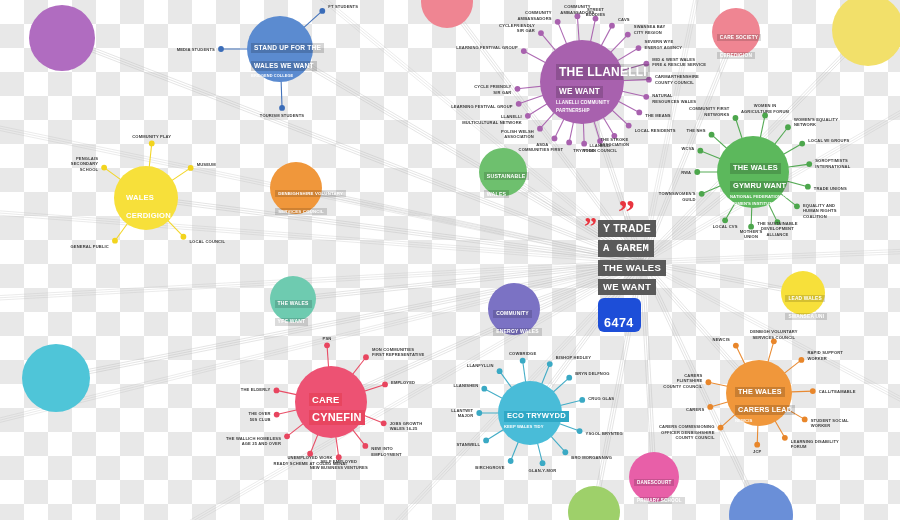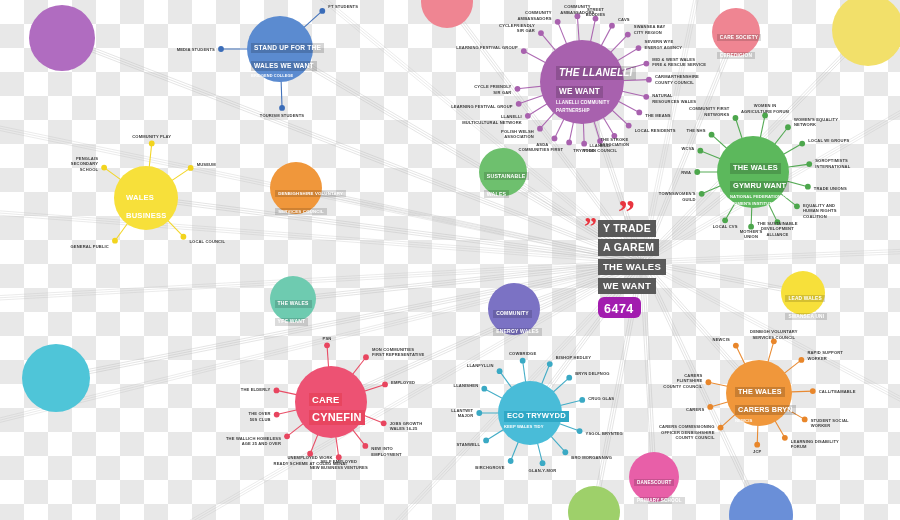--- a/index.html
+++ b/index.html
@@ -26,22 +26,22 @@
   .satlabel{position:absolute;z-index:3;color:#3b3b3b;font-weight:bold;
      font-size:4.1px;line-height:1.35;letter-spacing:.15px;pointer-events:none;
      text-transform:uppercase;}
   .satlabel.r{text-align:right;}
   .satlabel.c{text-align:center;}
   #centerblock{position:absolute;z-index:5;left:584px;top:200px;width:118px;}
   .qm{font-family:"Liberation Serif",serif;color:#e8353f;font-weight:bold;
       line-height:.72;letter-spacing:-2px;}
   .cbar{background:#5a5a5a;color:#fff;font-weight:bold;display:inline-block;
         padding:2px 5px 3px 5px;letter-spacing:.3px;white-space:nowrap;}
-  .cnum{background:#a21caf;color:#fff;font-weight:bold;display:inline-block;
-        padding:5px 7px 2px 6px;letter-spacing:.5px;border-radius:6px;}
+  .cnum{background:#1d4ed8;color:#fff;font-weight:bold;display:inline-block;
+        padding:18px 7px 2px 6px;letter-spacing:.5px;border-radius:6px;}
 </style>
 </head>
 <body>
 
 <div id="stage">
   <svg class="layer" id="edges" viewBox="0 0 900 520" preserveAspectRatio="none">
       <line x1="639.9128967442889" y1="262.69570108523703" x2="579.9128967442889" y2="82.69570108523705" stroke="#b8b8b8" stroke-width="0.5" opacity="0.75"></line>
       <line x1="642" y1="262" x2="582" y2="82" stroke="#b8b8b8" stroke-width="0.5" opacity="0.75"></line>
       <line x1="644.0871032557111" y1="261.30429891476297" x2="584.0871032557111" y2="81.30429891476295" stroke="#b8b8b8" stroke-width="0.5" opacity="0.75"></line>
       <line x1="640.6144356914733" y1="260.2911373528171" x2="751.6144356914733" y2="170.2911373528171" stroke="#b8b8b8" stroke-width="0.5" opacity="0.75"></line>
@@ -309,21 +309,21 @@
       <circle cx="803" cy="293" r="22" fill="#f7e03a"></circle>
       <circle cx="654" cy="477" r="25" fill="#e85fa8"></circle>
     </svg>
 
   <div id="centerblock">
     <div class="qm" style="font-size:34px;margin-left:34px;">”</div>
     <div style="display:flex;align-items:flex-start;margin-top:-6px;">
       <div class="qm" style="font-size:26px;margin-right:3px;">”</div>
       <div>
         <div class="cbar" style="font-size:10.5px;">Y TRADE</div><br>
-        <div class="cbar" style="font-size:10.5px;margin-top:1px;">A GAREM</div><br>
+        <div class="cbar" style="font-size:10.5px;margin-top:1px;font-family:Liberation Mono, monospace;">A GAREM</div><br>
         <div class="cbar" style="font-size:9.5px;margin-top:3px;">THE WALES</div><br>
         <div class="cbar" style="font-size:9.5px;margin-top:1px;">WE WANT</div><br>
         <div class="cnum" style="font-size:12.5px;margin-top:3px;">6474</div>
       </div>
     </div>
   </div>
 <div class="satlabel r" style="left: 425.475px; top: 84.4135px; width: 86px;">CYCLE FRIENDLY<br>SIR GAR</div>
     <div class="satlabel r" style="left: 426.688px; top: 103.779px; width: 86px;">LEARNING FESTIVAL GROUP</div>
     <div class="satlabel r" style="left: 435.861px; top: 114.439px; width: 86px;">LLANELLI<br>MULTICULTURAL NETWORK</div>
     <div class="satlabel r" style="left: 447.979px; top: 128.772px; width: 86px;">POLISH WELSH<br>ASSOCIATION</div>
@@ -339,21 +339,21 @@
     <div class="satlabel" style="left: 652.366px; top: 56.5139px;">MID &amp; WEST WALES<br>FIRE &amp; RESCUE SERVICE</div>
     <div class="satlabel" style="left: 644.504px; top: 39.3434px;">SEVERN WYE<br>ENERGY AGENCY</div>
     <div class="satlabel" style="left: 633.792px; top: 24.4457px;">SWANSEA BAY<br>CITY REGION</div>
     <div class="satlabel" style="left: 617.971px; top: 17.152px;">CAVS</div>
     <div class="satlabel c" style="left: 552.489px; top: 6.59075px; width: 86px;">STREET<br>BUDDIES</div>
     <div class="satlabel c" style="left: 534.402px; top: 4.15763px; width: 86px;">COMMUNITY<br>AMBASSADORS</div>
     <div class="satlabel r" style="left: 465.696px; top: 10.254px; width: 86px;">COMMUNITY<br>AMBASSADORS</div>
     <div class="satlabel r" style="left: 448.964px; top: 22.6334px; width: 86px;">CYCLEFRIENDLY<br>SIR GAR</div>
     <div class="satlabel r" style="left: 431.796px; top: 45.4661px; width: 86px;">LEARNING FESTIVAL GROUP</div>
     <div class="hublabel" style="left: 556px; top: 62px;">
-      <div><span class="l1" style="font-size:10px;background:rgba(0,0,0,0.16);font-style:italic;">THE LLANELLI</span></div>
+      <div><span class="l1" style="font-size:12px;background:rgba(0,0,0,0.16);">THE LLANELLI</span></div>
       <div><span class="l1" style="font-size:8.2px;background:rgba(0,0,0,0.16);">WE WANT</span></div>
       <div class="sub" style="font-size:4.6px;opacity:.97;">LLANELLI COMMUNITY</div>
       <div class="sub" style="font-size:4.6px;opacity:.97;">PARTNERSHIP</div>
     </div>
     <div class="satlabel r" style="left: 605.24px; top: 169.7px; width: 86px;">RWA</div>
     <div class="satlabel r" style="left: 609.673px; top: 191.422px; width: 86px;">TOWNSWOMEN'S<br>GUILD</div>
     <div class="satlabel c" style="left: 682.12px; top: 224.052px; width: 86px;">LOCAL CVS</div>
     <div class="satlabel c" style="left: 708.09px; top: 228.582px; width: 86px;">MOTHER'S<br>UNION</div>
     <div class="satlabel c" style="left: 734.444px; top: 220.508px; width: 86px;">THE SUSTAINABLE<br>DEVELOPMENT<br>ALLIANCE</div>
     <div class="satlabel" style="left: 802.939px; top: 202.739px;">EQUALITY AND<br>HUMAN RIGHTS<br>COALITION</div>
@@ -406,39 +406,39 @@
     <div class="satlabel r" style="left: 628.565px; top: 424.391px; width: 86px;">CARERS COMMISSIONING<br>OFFICER DENBIGHSHIRE<br>COUNTY COUNCIL</div>
     <div class="satlabel c" style="left: 714.195px; top: 449.384px; width: 86px;">JCP</div>
     <div class="satlabel" style="left: 790.86px; top: 438.753px;">LEARNING DISABILITY<br>FORUM</div>
     <div class="satlabel" style="left: 810.692px; top: 417.78px;">STUDENT SOCIAL<br>WORKER</div>
     <div class="satlabel" style="left: 818.767px; top: 388.578px;">CALL/TEAMABLE</div>
     <div class="satlabel" style="left: 807.395px; top: 350.468px;">RAPID SUPPORT<br>WORKER</div>
     <div class="satlabel c" style="left: 730.829px; top: 329.455px; width: 86px;">DENBIGH VOLUNTARY<br>SERVICES COUNCIL</div>
     <div class="satlabel r" style="left: 643.872px; top: 336.988px; width: 86px;">NEWCIS</div>
     <div class="hublabel" style="left: 735px; top: 380px;">
       <div><span class="l1" style="font-size:7.2px;background:rgba(0,0,0,0.16);">THE WALES</span></div>
-      <div><span class="l1" style="font-size:7.2px;background:rgba(0,0,0,0.16);">CARERS BRYN</span></div>
+      <div><span class="l1" style="font-size:7.2px;background:rgba(0,0,0,0.16);">CARERS LEAD</span></div>
       <div class="sub" style="font-size:4.2px;opacity:.97;">NEWCIS</div>
     </div>
     <div class="satlabel r" style="left: 129px; top: 46.7px; width: 86px;">MEDIA STUDENTS</div>
     <div class="satlabel" style="left: 328.3px; top: 3.92917px;">FT STUDENTS</div>
     <div class="satlabel c" style="left: 239.059px; top: 112.66px; width: 86px;">TOURISM STUDENTS</div>
     <div class="hublabel" style="left: 251px; top: 36px;">
       <div><span class="l1" style="font-size:6.6px;background:rgba(0,0,0,0.16);">STAND UP FOR THE</span></div>
       <div><span class="l1" style="font-size:6.6px;background:rgba(0,0,0,0.16);">WALES WE WANT</span></div>
       <div class="sub" style="font-size:3.9px;opacity:.97;">BRIDGEND COLLEGE</div>
     </div>
     <div class="satlabel r" style="left: 12.1253px; top: 155.562px; width: 86px;">PENGLAIS<br>SECONDARY<br>SCHOOL</div>
     <div class="satlabel c" style="left: 108.737px; top: 134.159px; width: 86px;">COMMUNITY PLAY</div>
     <div class="satlabel" style="left: 196.635px; top: 161.679px;">MUSEUM</div>
     <div class="satlabel" style="left: 189.4px; top: 239.465px;">LOCAL COUNCIL</div>
     <div class="satlabel r" style="left: 22.9649px; top: 244.079px; width: 86px;">GENERAL PUBLIC</div>
     <div class="hublabel" style="left: 123px; top: 186px;">
       <div><span class="l1" style="font-size:7.6px;background:transparent;">WALES</span></div>
-      <div><span class="l1" style="font-size:7.6px;background:transparent;">BUSINESS</span></div>
+      <div><span class="l1" style="font-size:7.6px;background:transparent;">CERDIGION</span></div>
     </div>
     <div class="hublabel" style="left: 716.8px; top: 24.52px;">
       <div><span class="l1" style="font-size:4.8px;background:rgba(0,0,0,0.14);">CARE SOCIETY</span></div>
       <div><span class="l1" style="font-size:4.8px;background:rgba(0,0,0,0.14);">CEREDIGION</span></div>
     </div>
     <div class="hublabel" style="left: 483.8px; top: 163.98px;">
       <div><span class="l1" style="font-size:5.2px;background:rgba(0,0,0,0.14);">SUSTAINABLE</span></div>
       <div><span class="l1" style="font-size:5.2px;background:rgba(0,0,0,0.14);">WALES</span></div>
     </div>
     <div class="hublabel" style="left: 275.2px; top: 181.195px;">

